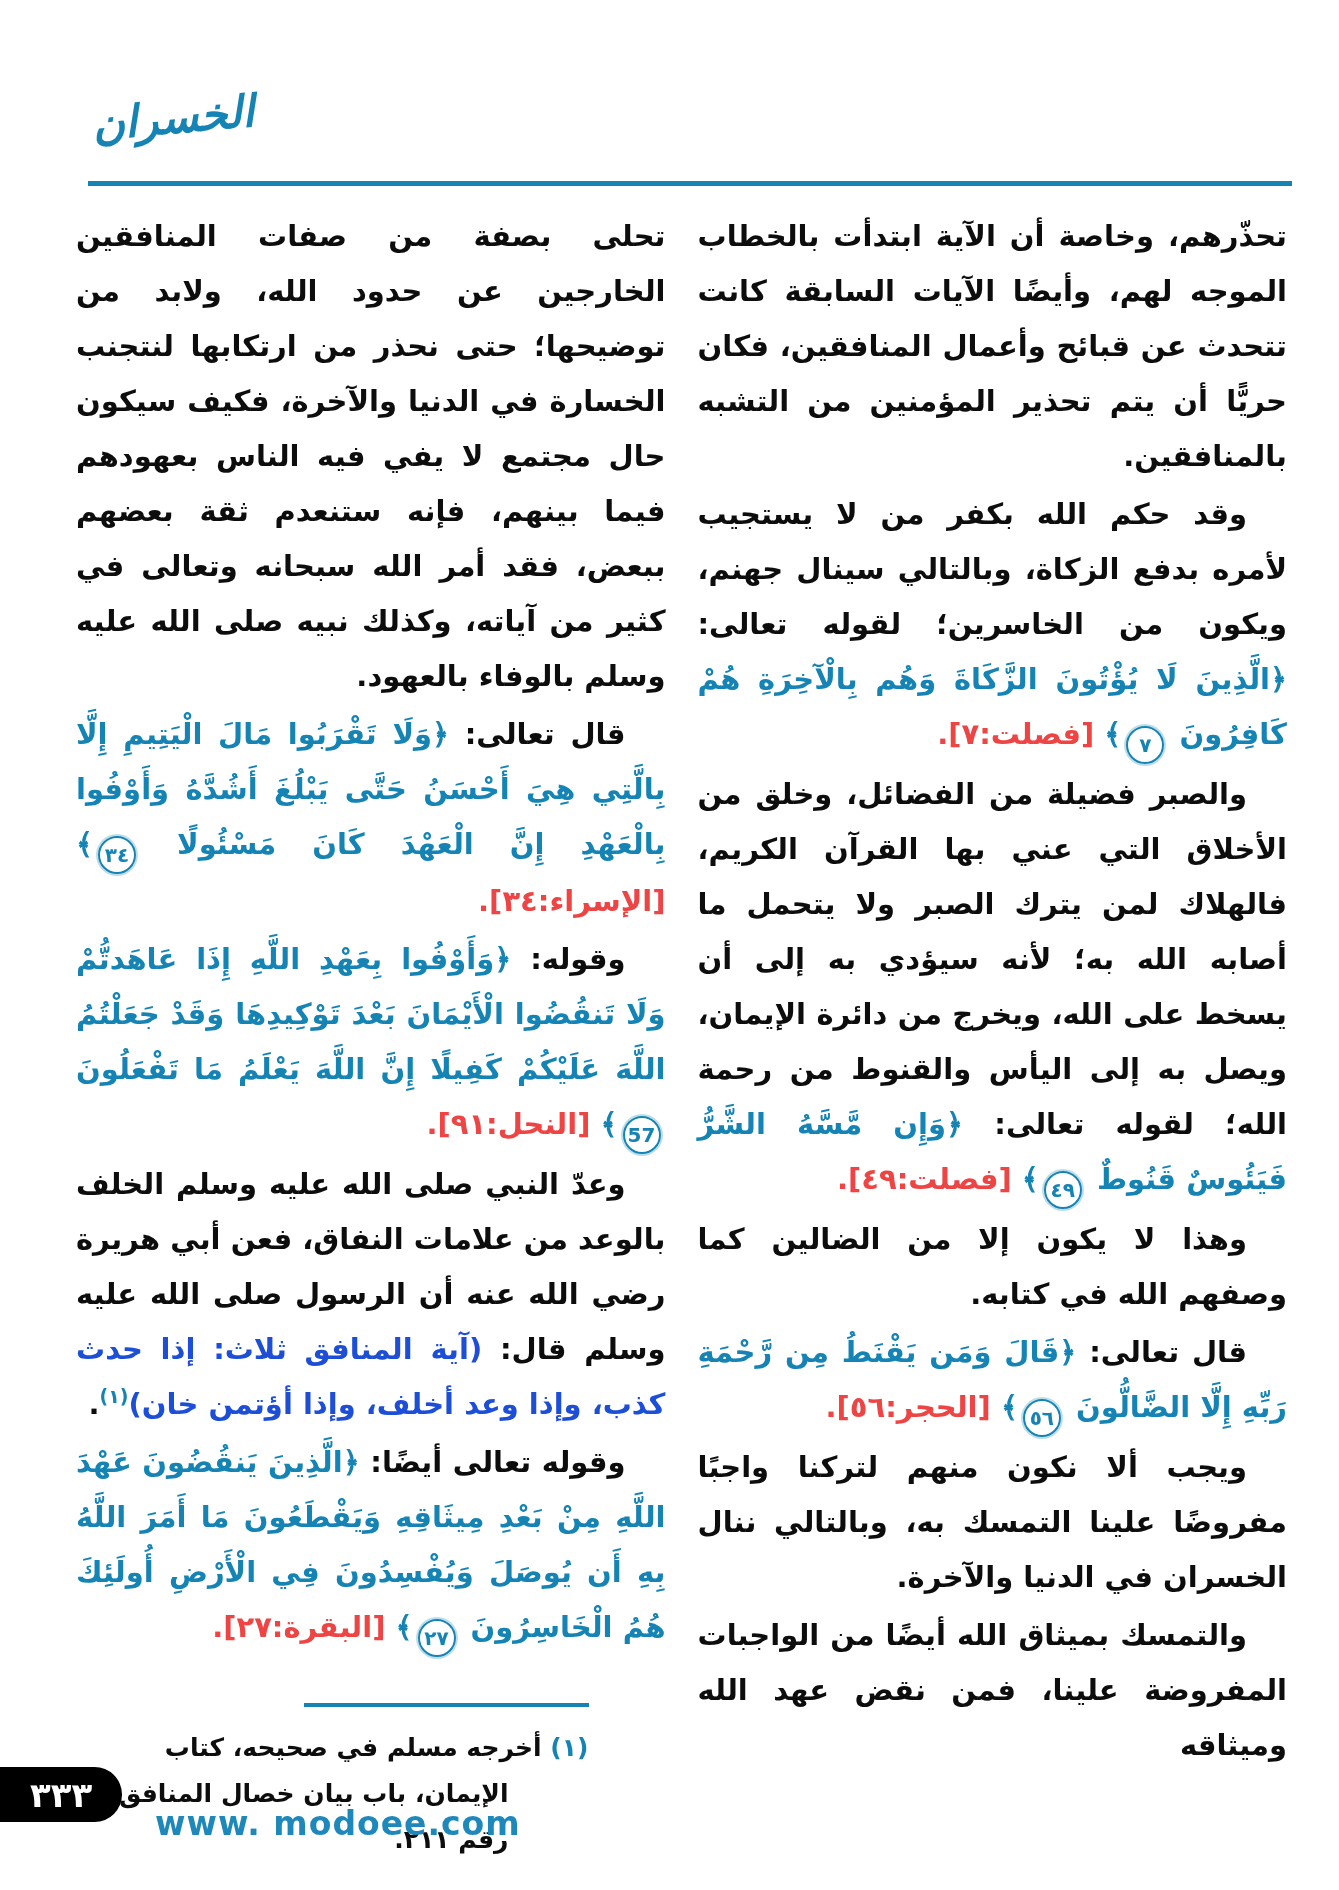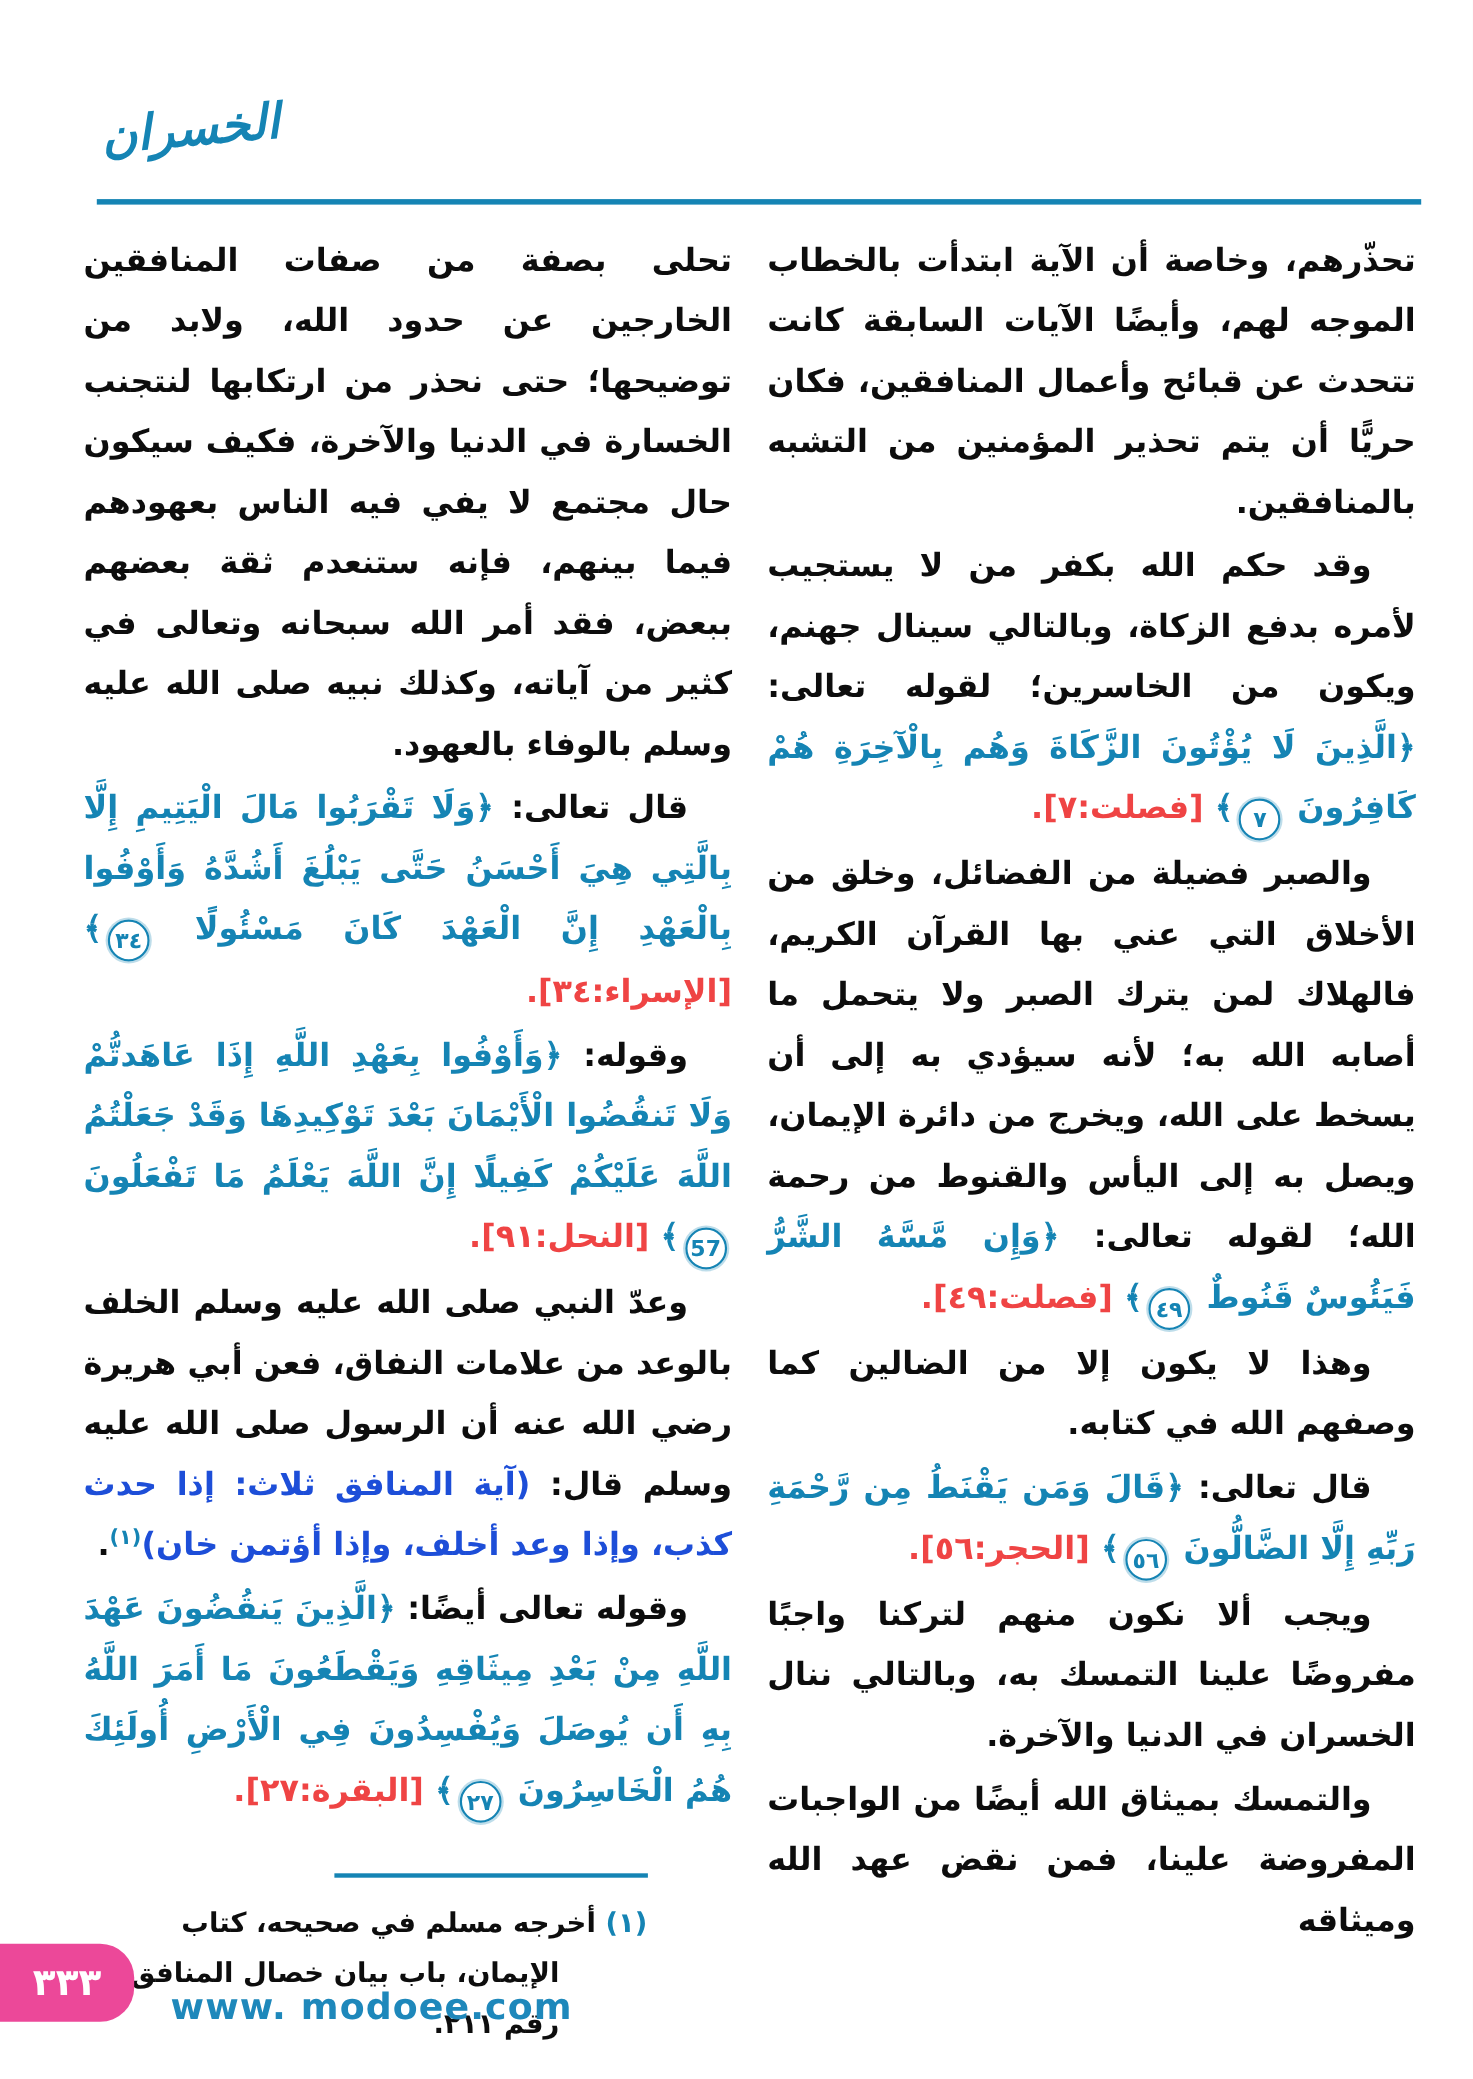--- a/index.html
+++ b/index.html
@@ -62,22 +62,22 @@
   }
   .footnote-text {
     font-size:25px; line-height:46px; font-weight:bold;
     text-align:right;
     padding-right:80px; text-indent:-80px;
   }
   .footnote-text .seg-fnmark-inline { color:#1584b4; }
   
   .page-number-pill {
     position:absolute; left:0; top:1767px;
-    width:122px; height:71px;
-    background:#ec4899;
+    width:122px; height:55px;
+    background:#000000;
     border-radius:0 31px 31px 0;
     color:#ffffff; font-size:34px; font-weight:bold;
     display:flex; align-items:center; justify-content:center;
   }
   .website-url {
     position:absolute; left:155px; top:1770px;
     direction:ltr;
     color:#1e88bb; font-size:33px; font-weight:bold;
     letter-spacing:1px;
     margin-top:34px;

